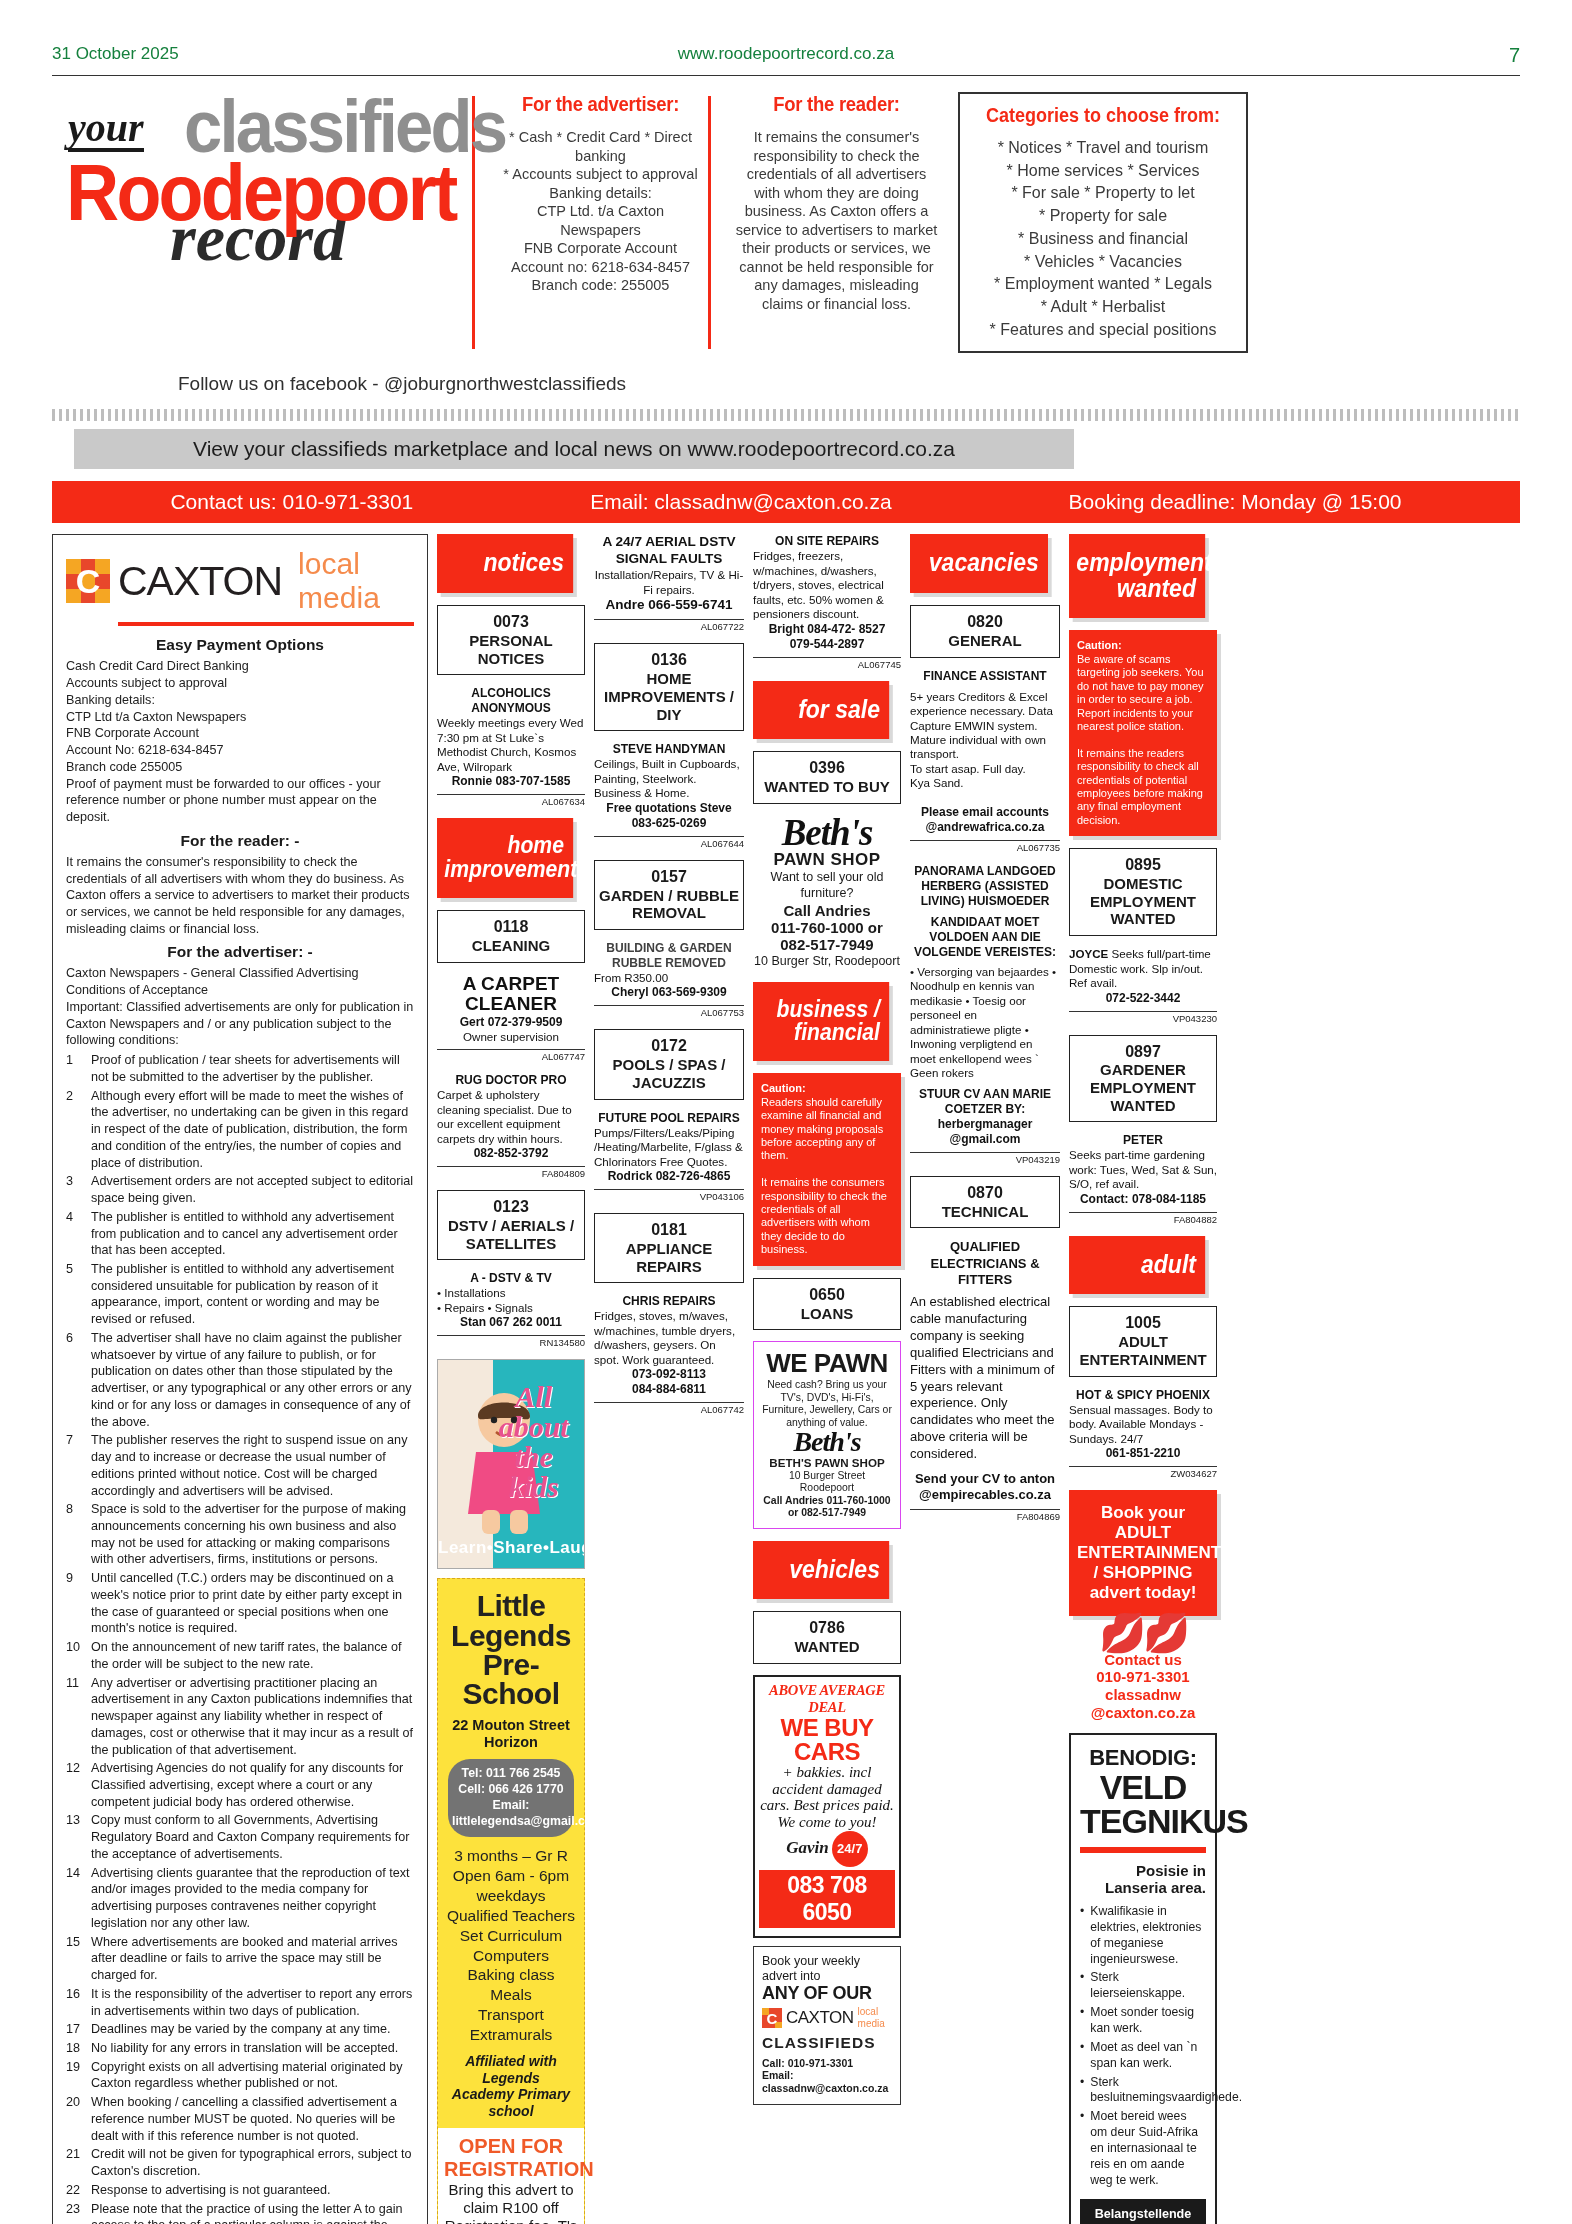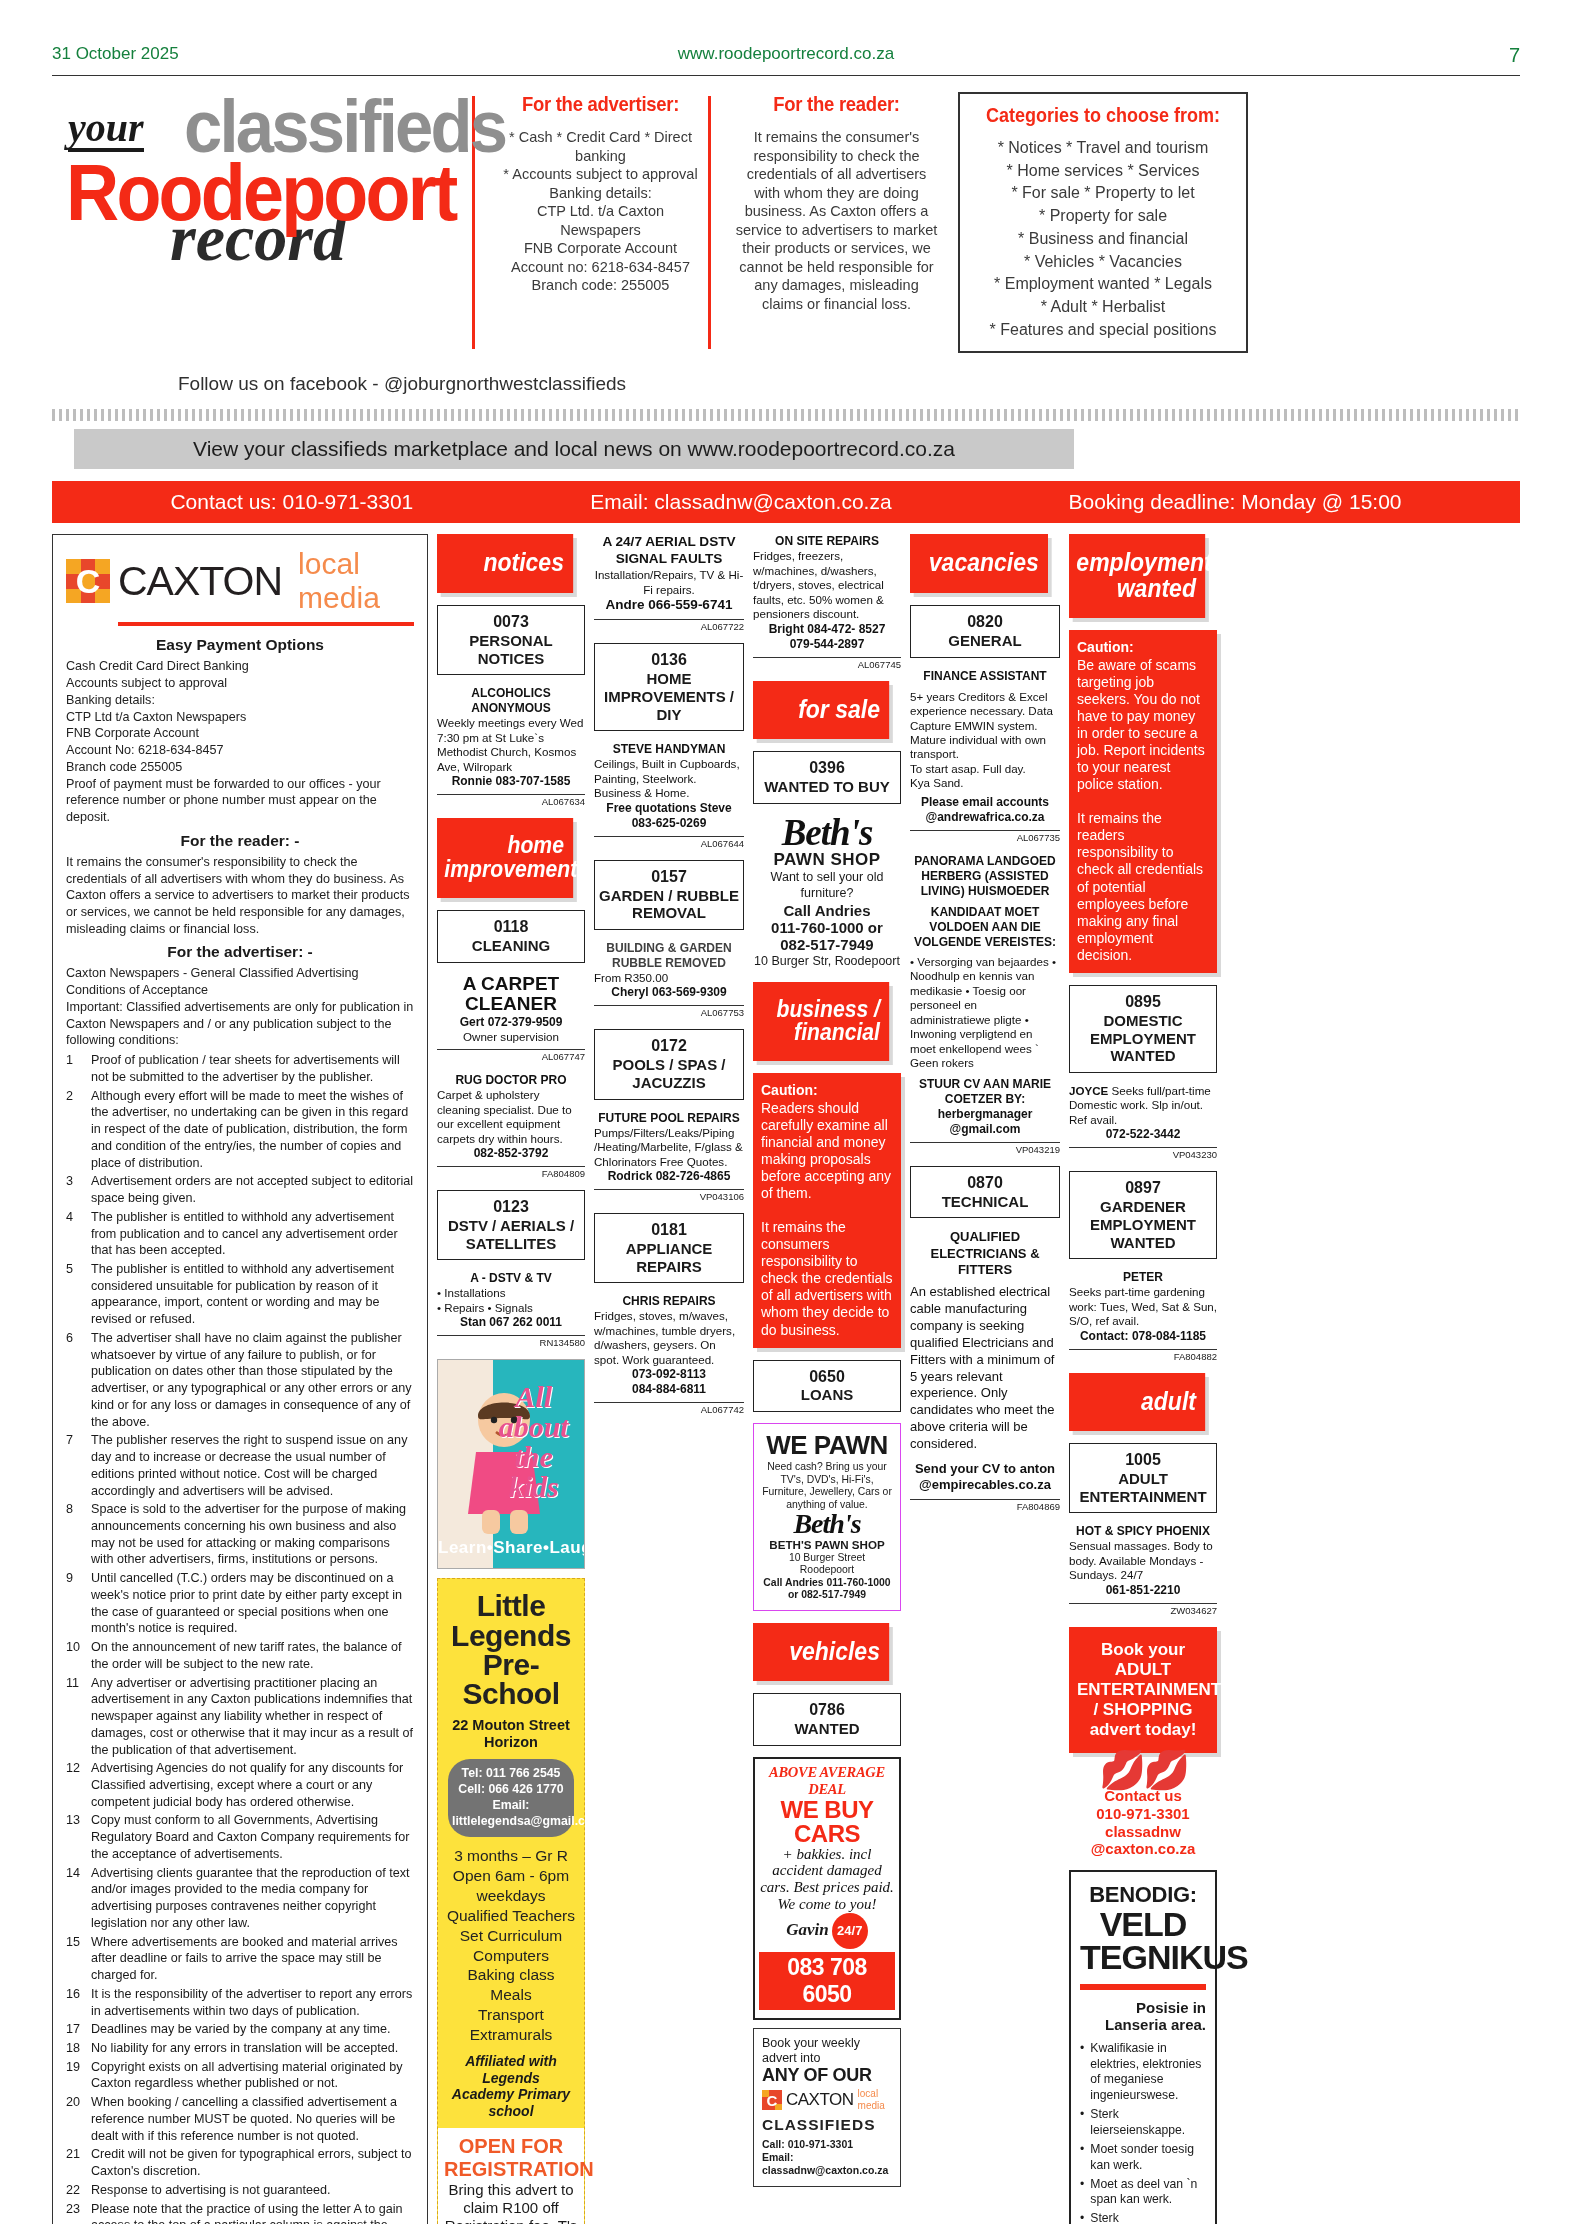--- a/index.html
+++ b/index.html
@@ -91,21 +91,21 @@
      font-weight:bold; font-size:15px; line-height:1.18; }
   .numbox .num { font-size:16px; }
 
   .ad { font-size:11.6px; line-height:1.25; text-align:center; margin-bottom:5px; color:#111; }
   .ad .t { font-weight:bold; font-size:12px; }
   .ad .l { text-align:left; }
   .ad b { font-weight:bold; }
   .code { text-align:right; font-size:9.5px; color:#222; border-top:1px solid #333;
      margin:2px 0 11px; padding-top:1px; }
 
-  .caution { background:#f42a16; color:#fff; font-size:14px; line-height:1.22; padding:9px 8px;
+  .caution { background:#f42a16; color:#fff; font-size:11px; line-height:1.22; padding:9px 8px;
      box-shadow:4px 4px 0 #d9d9d9; margin-bottom:12px; text-align:left;}
   .caution b { display:block; }
 
   
   .beth { text-align:center; margin-bottom:4px; }
   .beth-logo { font-family:"Liberation Serif", serif; font-weight:bold; font-style:italic;
      font-size:37px; color:#111; line-height:.95; letter-spacing:-1px;}
   .beth-sub { font-weight:bold; font-size:17px; letter-spacing:.5px; }
   .beth-txt { font-size:12.5px; line-height:1.26; }
   .beth-phone { font-weight:bold; font-size:15px; line-height:1.16; }
@@ -597,21 +597,21 @@
       <div class="redhead">vacancies</div>
       <div class="numbox">
         <div class="num">0820</div>
         <div>GENERAL</div>
       </div>
       <div class="ad">
         <div class="t" style="margin-bottom:6px">FINANCE ASSISTANT</div>
         <div class="l" style="white-space:pre-line">5+ years Creditors &amp; Excel experience necessary. Data Capture EMWIN system. Mature individual with own transport.
 To start asap. Full day.
 Kya Sand.</div>
-        <div class="t" style="margin-top:4px">Please email accounts</div>
+        <div class="t" style="margin-top:14px">Please email accounts</div>
         <div class="t">@andrewafrica.co.za</div>
       </div>
       <div class="code">AL067735</div>
 
       <div class="ad">
         <div class="t">PANORAMA LANDGOED HERBERG (ASSISTED LIVING) HUISMOEDER</div>
         <div class="t" style="margin-top:6px">KANDIDAAT MOET VOLDOEN AAN DIE VOLGENDE VEREISTES:</div>
         <div class="l" style="margin-top:5px">• Versorging van bejaardes
 • Noodhulp en kennis van medikasie
 • Toesig oor personeel en administratiewe pligte

